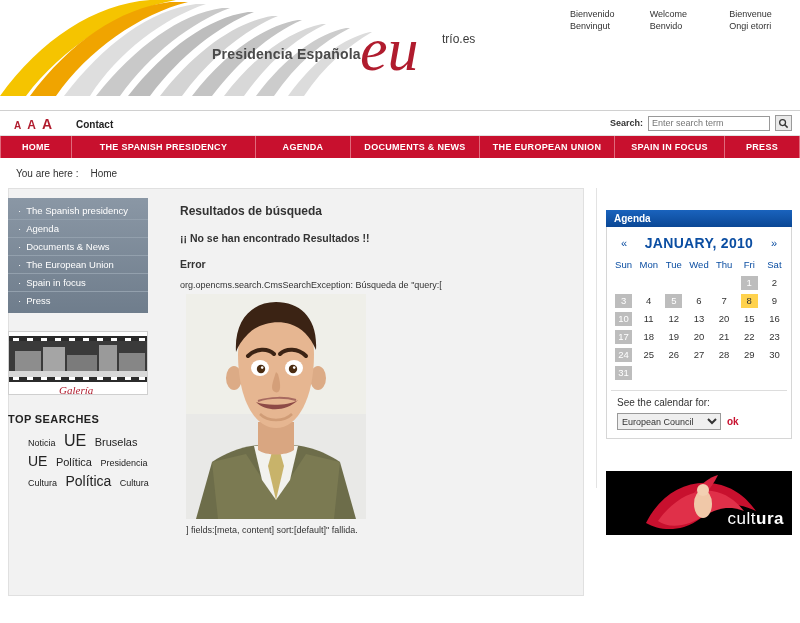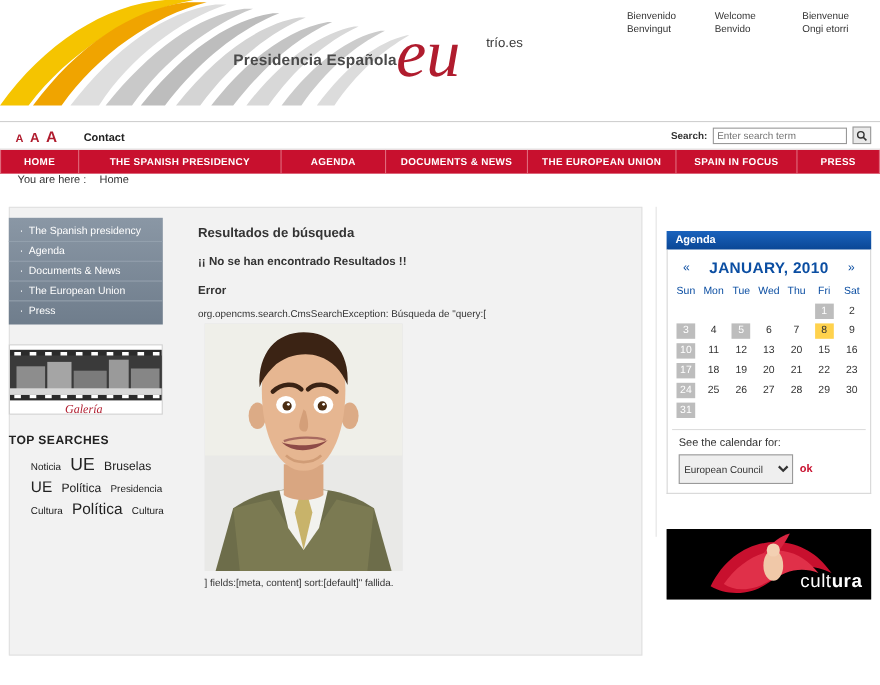--- a/index.html
+++ b/index.html
@@ -126,21 +126,21 @@
     letter-spacing: .3px;
     white-space: nowrap;
     padding: 0 6px;
   }
   .mainnav a:first-child { border-left: 1px solid #e06a7c; }
 
   
   .breadcrumb {
     height: 30px;
     display: flex;
-    align-items: flex-start;
+    align-items: center;
     padding-left: 16px;
     font-size: 10px;
     color: #333;
     background: #ffffff;
   }
   .breadcrumb .sep { margin: 0 6px; color: #777; }
   .breadcrumb .crumb { color: #333; text-decoration: none; }
 
   
   .content-wrap {
@@ -345,21 +345,21 @@
     padding-top: 6px;
     padding-left: 6px;
   }
   .cal-foot-label {
     font-size: 10px;
     color: #333;
     margin-bottom: 5px;
   }
   .cal-select-row { display: flex; align-items: center; gap: 6px; }
   select.cal-select {
-    width: 104px; height: 27px;
+    width: 104px; height: 17px;
     font-size: 9px;
     font-family: "Liberation Sans", sans-serif;
     border: 1px solid #9a9a9a;
     color: #333;
   }
   .ok-link {
     color: #c8102e; font-size: 10px; font-weight: bold;
     text-decoration: none;
   }
 
@@ -471,20 +471,23 @@
           <span class="bullet">·</span><span>The Spanish presidency</span>
         </div>
         <div class="item">
           <span class="bullet">·</span><span>Agenda</span>
         </div>
         <div class="item">
           <span class="bullet">·</span><span>Documents &amp; News</span>
         </div>
         <div class="item">
           <span class="bullet">·</span><span>The European Union</span>
+        </div>
+        <div class="item">
+          <span class="bullet">·</span><span>Spain in focus</span>
         </div>
         <div class="item">
           <span class="bullet">·</span><span>Press</span>
         </div>
       </div>
 
       <div class="multimedia">
         <div class="filmstrip">
           <div class="perf" style="left:4px;top:2px"></div>
           <div class="perf" style="left:18px;top:2px"></div>

